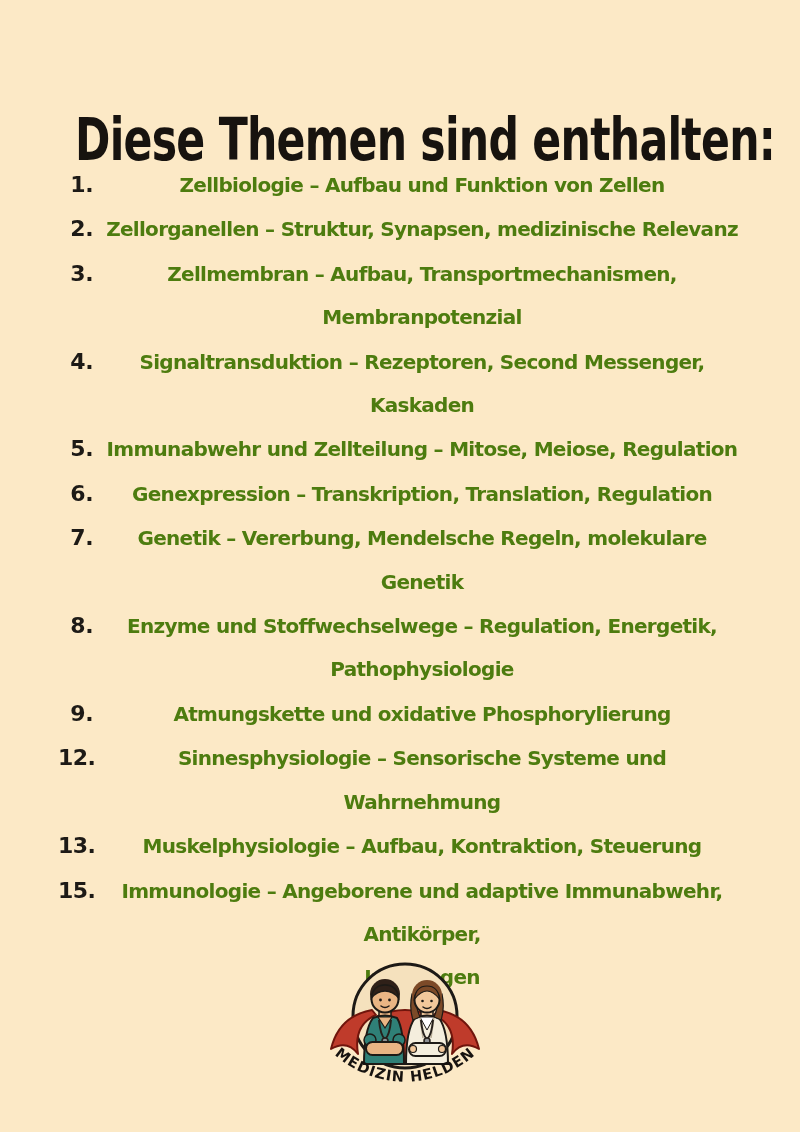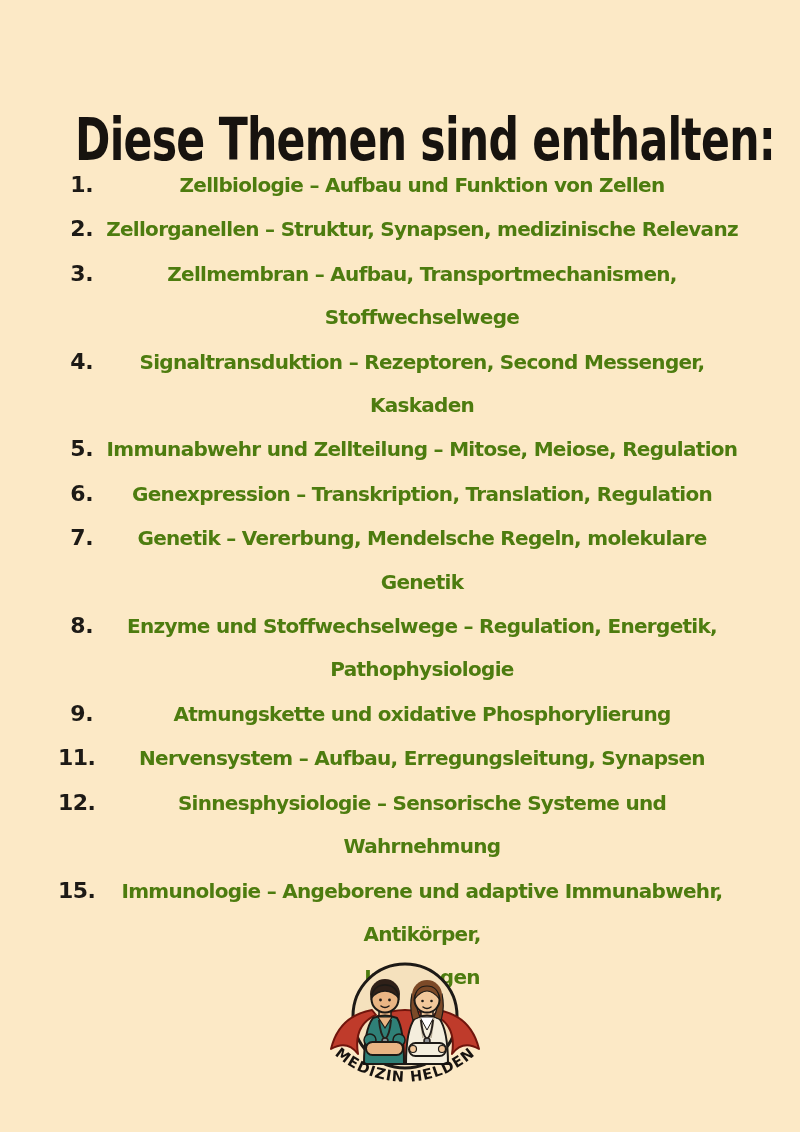--- a/index.html
+++ b/index.html
@@ -77,21 +77,21 @@
     <li class="row">
       <span class="num">1.</span>
       <span class="topic">Zellbiologie – Aufbau und Funktion von Zellen</span>
     </li>
     <li class="row">
       <span class="num">2.</span>
       <span class="topic">Zellorganellen – Struktur, Synapsen, medizinische Relevanz</span>
     </li>
     <li class="row">
       <span class="num">3.</span>
-      <span class="topic">Zellmembran – Aufbau, Transportmechanismen, Stoffwechselwege</span>
+      <span class="topic">Zellmembran – Aufbau, Transportmechanismen, Membranpotenzial</span>
     </li>
     <li class="row">
       <span class="num">4.</span>
       <span class="topic">Signaltransduktion – Rezeptoren, Second Messenger, Kaskaden</span>
     </li>
     <li class="row">
       <span class="num">5.</span>
       <span class="topic">Immunabwehr und Zellteilung – Mitose, Meiose, Regulation</span>
     </li>
     <li class="row">
@@ -105,26 +105,26 @@
     <li class="row">
       <span class="num">8.</span>
       <span class="topic">Enzyme und Stoffwechselwege – Regulation, Energetik,
 Pathophysiologie</span>
     </li>
     <li class="row">
       <span class="num">9.</span>
       <span class="topic">Atmungskette und oxidative Phosphorylierung</span>
     </li>
     <li class="row">
-      <span class="num">11.</span>
-      <span class="topic">Nervensystem – Aufbau, Erregungsleitung, Synapsen</span>
+      <span class="num">12.</span>
+      <span class="topic">Sinnesphysiologie – Sensorische Systeme und Wahrnehmung</span>
     </li>
     <li class="row">
-      <span class="num">12.</span>
-      <span class="topic">Sinnesphysiologie – Sensorische Systeme und Wahrnehmung</span>
+      <span class="num">13.</span>
+      <span class="topic">Muskelphysiologie – Aufbau, Kontraktion, Steuerung</span>
     </li>
     <li class="row">
       <span class="num">15.</span>
       <span class="topic">Immunologie – Angeborene und adaptive Immunabwehr, Antikörper,
 Impfungen</span>
     </li>
   </ol>
 
 <svg class="logo" width="190" height="150" viewBox="0 0 190 150" xmlns="http://www.w3.org/2000/svg" xmlns:xlink="http://www.w3.org/1999/xlink">
 

